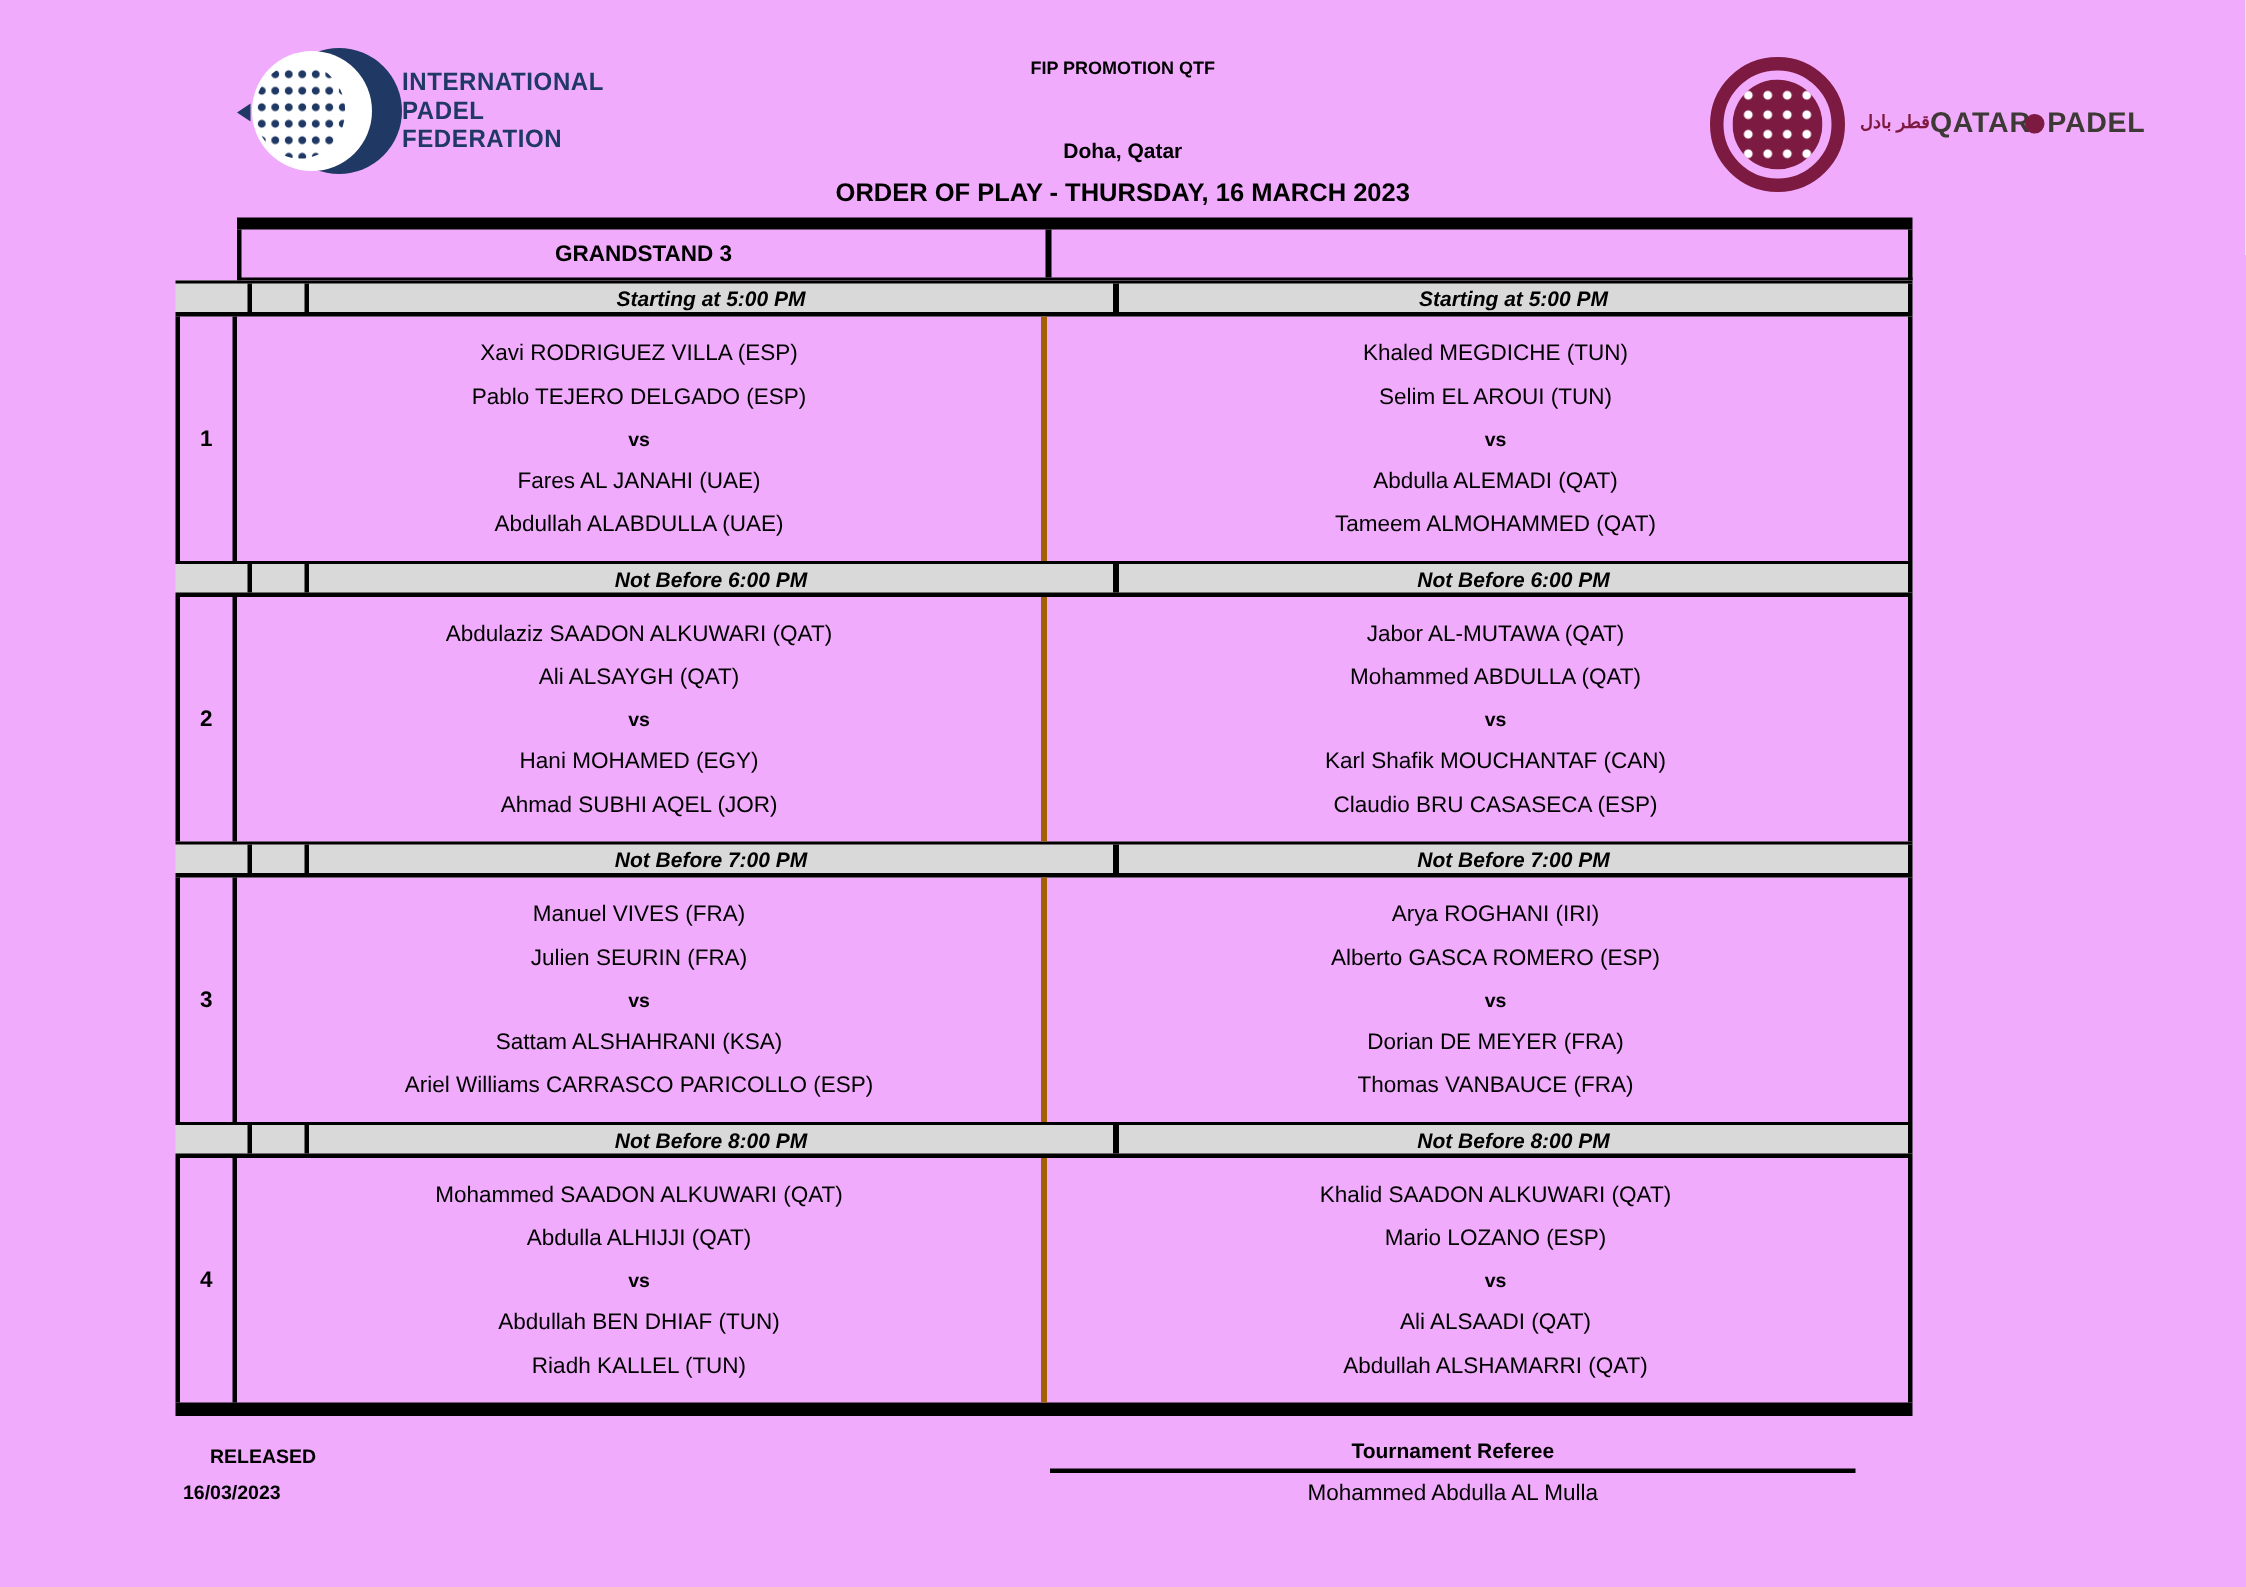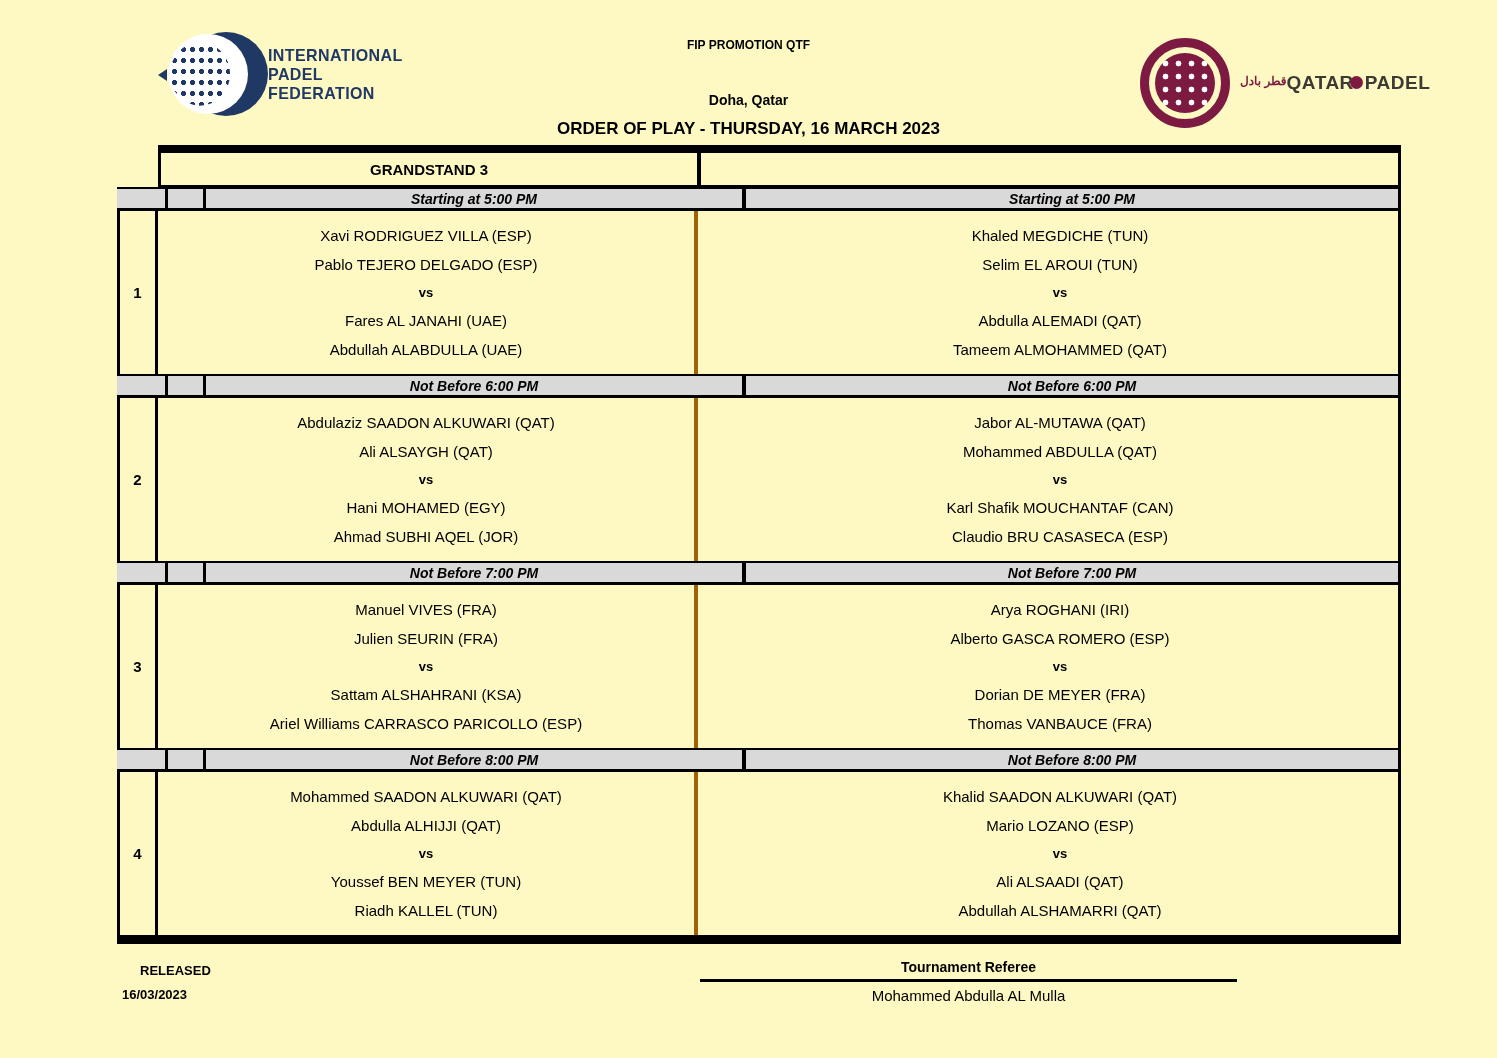--- a/index.html
+++ b/index.html
@@ -1,18 +1,18 @@
 <!DOCTYPE html>
 <html><head>
 <meta charset="utf-8">
 <style>
   * { margin:0; padding:0; box-sizing:border-box; }
   html,body { width:1497px; height:1058px; background:#ffffff; overflow:hidden;
               font-family:"Liberation Sans", sans-serif; color:#000; }
-  .page { position:relative; width:1497px; height:1058px; background:#fef9c3; }
+  .page { position:relative; width:1497px; height:1058px; background:#f0abfc; }
 
   
   .ipf-logo { position:absolute; left:158px; top:30px; display:flex; align-items:center; gap:10px; }
   .ipf-mark { position:relative; width:100px; height:90px; }
   .ipf-crescent-outer { position:absolute; left:26px; top:2px; width:84px; height:84px;
                         border-radius:50%; background:#1f3864; }
   .ipf-crescent-inner { position:absolute; left:10px; top:4px; width:80px; height:80px;
                         border-radius:50%; background:#ffffff; }
   .ipf-dotball { position:absolute; left:10px; top:11px; width:64px; height:66px;
                  background-image:radial-gradient(circle, #1f3864 2.3px, transparent 2.9px);
@@ -38,21 +38,21 @@
              background-image:radial-gradient(circle, #ffffff 2.6px, transparent 3.2px);
              background-size:13px 13px; background-position:4px 4px; }
   .qp-text { display:flex; flex-direction:row; align-items:flex-start; }
   .qp-arabic { color:#7d1a41; font-weight:bold; font-size:12px; margin-bottom:1px; }
   .qp-name { color:#3d3935; font-weight:bold; font-size:19px; line-height:0.95; letter-spacing:0.5px; }
   .qp-padel-row { display:flex; align-items:center; gap:2px; }
   .qp-ball { width:13px; height:13px; border-radius:50%; background:#7d1a41;
              border:2px solid #7d1a41; margin-left:-4px; }
 
   
-  .oop-table { position:absolute; left:117px; top:145px; width:1284px; }
+  .oop-table { position:absolute; left:117px; top:145px; width:1158px; }
   .bar-top { margin-left:41px; height:8px; background:#000; }
   .bar-bottom { height:9px; background:#000; }
   .header-row { margin-left:41px; display:flex; height:34px;
                 border-left:3px solid #000; border-right:3px solid #000; border-bottom:2px solid #000; }
   .hcell { display:flex; align-items:center; justify-content:center;
            font-weight:bold; font-size:15px; }
   .hcell.g3 { width:540px; border-right:4px solid #000; }
   .hcell.g4 { flex:1; }
   .time-row { display:flex; height:24px; background:#d9d9d9;
               border-top:2px solid #000; border-bottom:3px solid #000;padding-left:48px; }
@@ -199,21 +199,21 @@
       <div class="t-num"></div>
       <div class="t-cell t-g3">Not Before 8:00 PM</div>
       <div class="t-cell t-g4">Not Before 8:00 PM</div>
     </div>
     <div class="match-row">
       <div class="m-num">4</div>
       <div class="m-cell m-g3">
         <span>Mohammed SAADON ALKUWARI (QAT)</span>
         <span>Abdulla ALHIJJI (QAT)</span>
         <span class="vs">vs</span>
-        <span>Youssef BEN MEYER (TUN)</span>
+        <span>Abdullah BEN DHIAF (TUN)</span>
         <span>Riadh KALLEL (TUN)</span>
       </div>
       <div class="m-cell m-g4">
         <span>Khalid SAADON ALKUWARI (QAT)</span>
         <span>Mario LOZANO (ESP)</span>
         <span class="vs">vs</span>
         <span>Ali ALSAADI (QAT)</span>
         <span>Abdullah ALSHAMARRI (QAT)</span>
       </div>
     </div>

